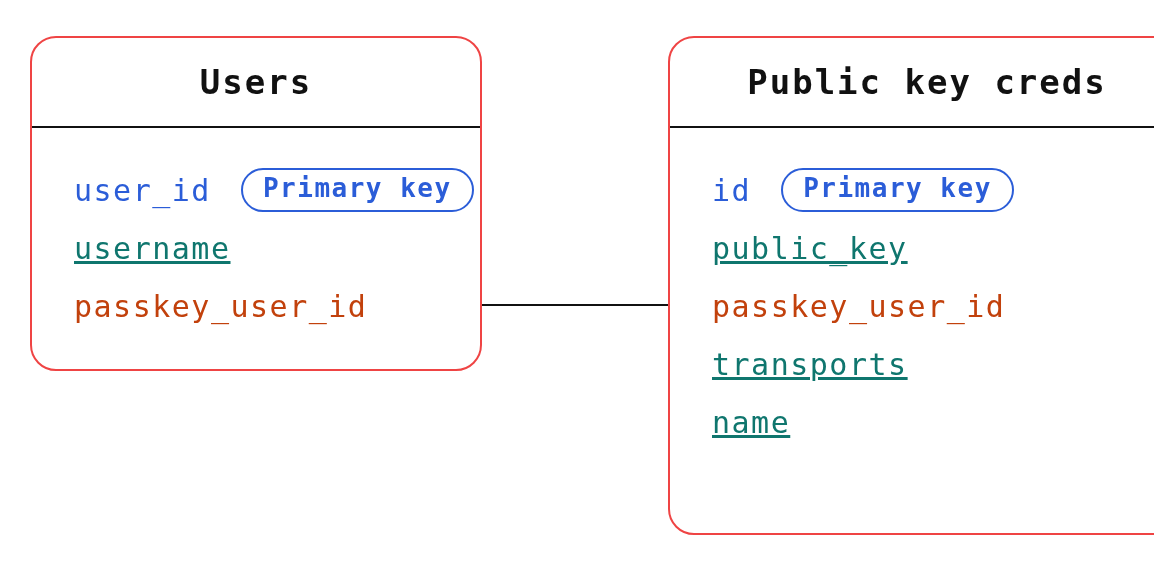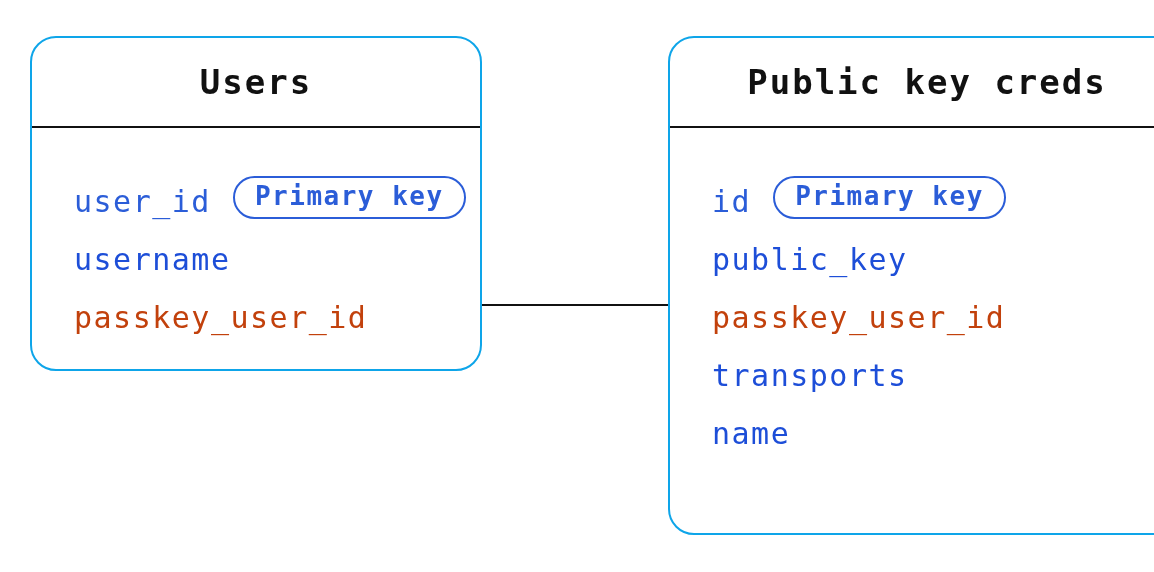--- a/index.html
+++ b/index.html
@@ -12,21 +12,21 @@
     width: 1154px;
     height: 572px;
     background: #ffffff;
     font-family: "DejaVu Sans Mono", "Liberation Mono", monospace;
     overflow: hidden;
   }
   .table-box {
     position: absolute;
     box-sizing: border-box;
     background: #ffffff;
-    border: 2px solid #0ea5e9;
+    border: 2px solid #ef4444;
     border-radius: 26px;
   }
   .table-box--users {
     left: 30px;
     top: 36px;
     width: 452px;
     height: 335px;
   }
   .table-box--pkc {
     left: 668px;
@@ -46,27 +46,27 @@
     letter-spacing: 2px;
     color: #111111;
     white-space: nowrap;
   }
   .table-box__fields {
     padding: 33px 0 0 42px;
   }
   .field {
     height: 58px;
     display: flex;
-    align-items: flex-end;
-    gap: 22px;
+    align-items: center;
+    gap: 30px;
     font-size: 30px;
     letter-spacing: 1.5px;
     white-space: nowrap;
   }
-  .field--black { color: #1d4ed8; }
+  .field--black { color: #0f766e; text-decoration: underline; }
   .field--blue  { color: #2B5DD8; }
   .field--orange{ color: #c2410c; }
   .badge {
     display: inline-flex;
     align-items: center;
     justify-content: center;
     border: 2px solid #2B5DD8;
     color: #2B5DD8;
     border-radius: 999px;
     padding: 3px 20px 5px 20px;

